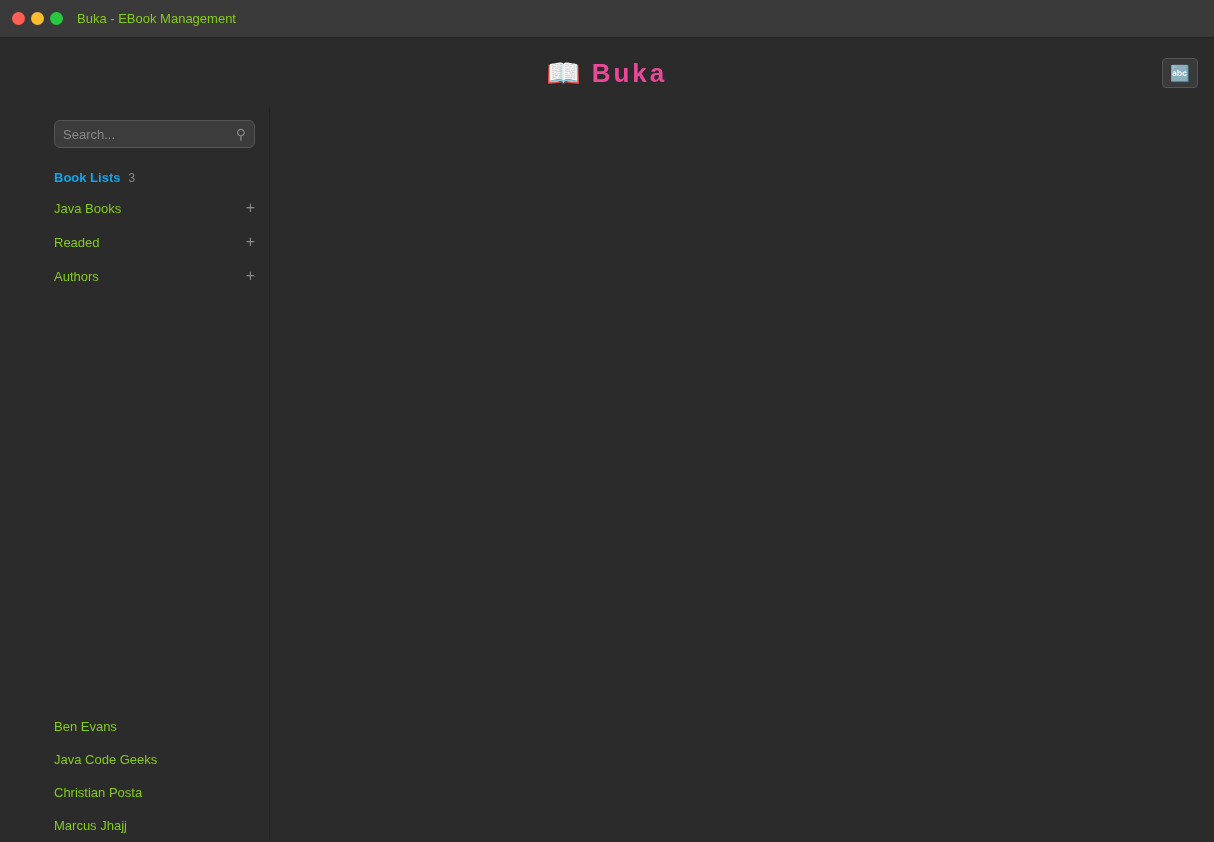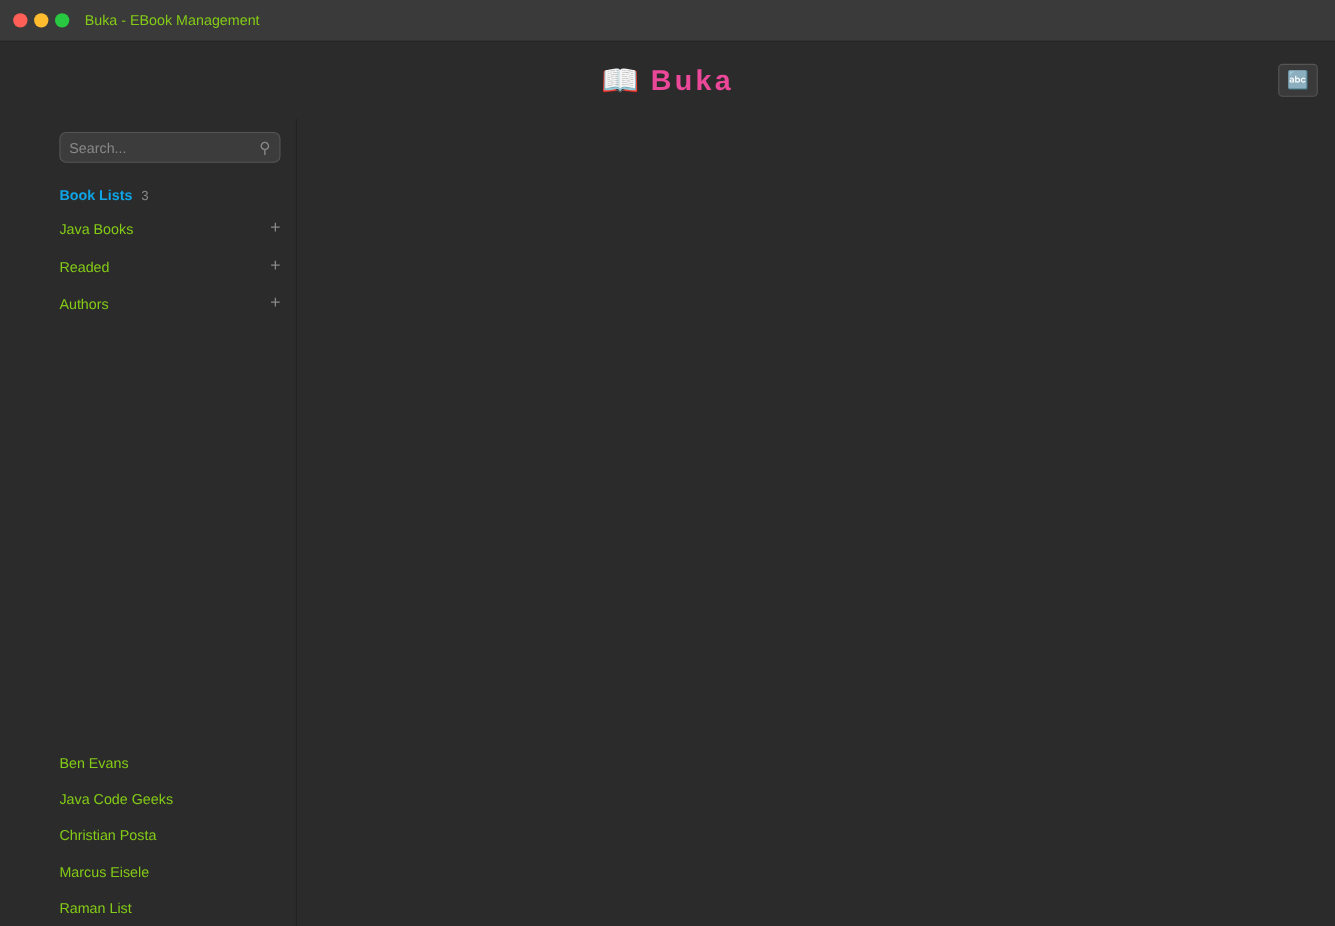--- a/index.html
+++ b/index.html
@@ -277,24 +277,21 @@
       <div class="sidebar-item">
         <span class="sidebar-item-label">Ben Evans</span>
       </div>
       <div class="sidebar-item">
         <span class="sidebar-item-label">Java Code Geeks</span>
       </div>
       <div class="sidebar-item">
         <span class="sidebar-item-label">Christian Posta</span>
       </div>
       <div class="sidebar-item">
-        <span class="sidebar-item-label">Marcus Eisele</span>
-      </div>
-      <div class="sidebar-item">
-        <span class="sidebar-item-label">Raman List</span>
+        <span class="sidebar-item-label">Marcus Jhajj</span>
       </div>
     </div>
 
 
   </div>
 
   <div class="content"></div>
 
 </div>
 

